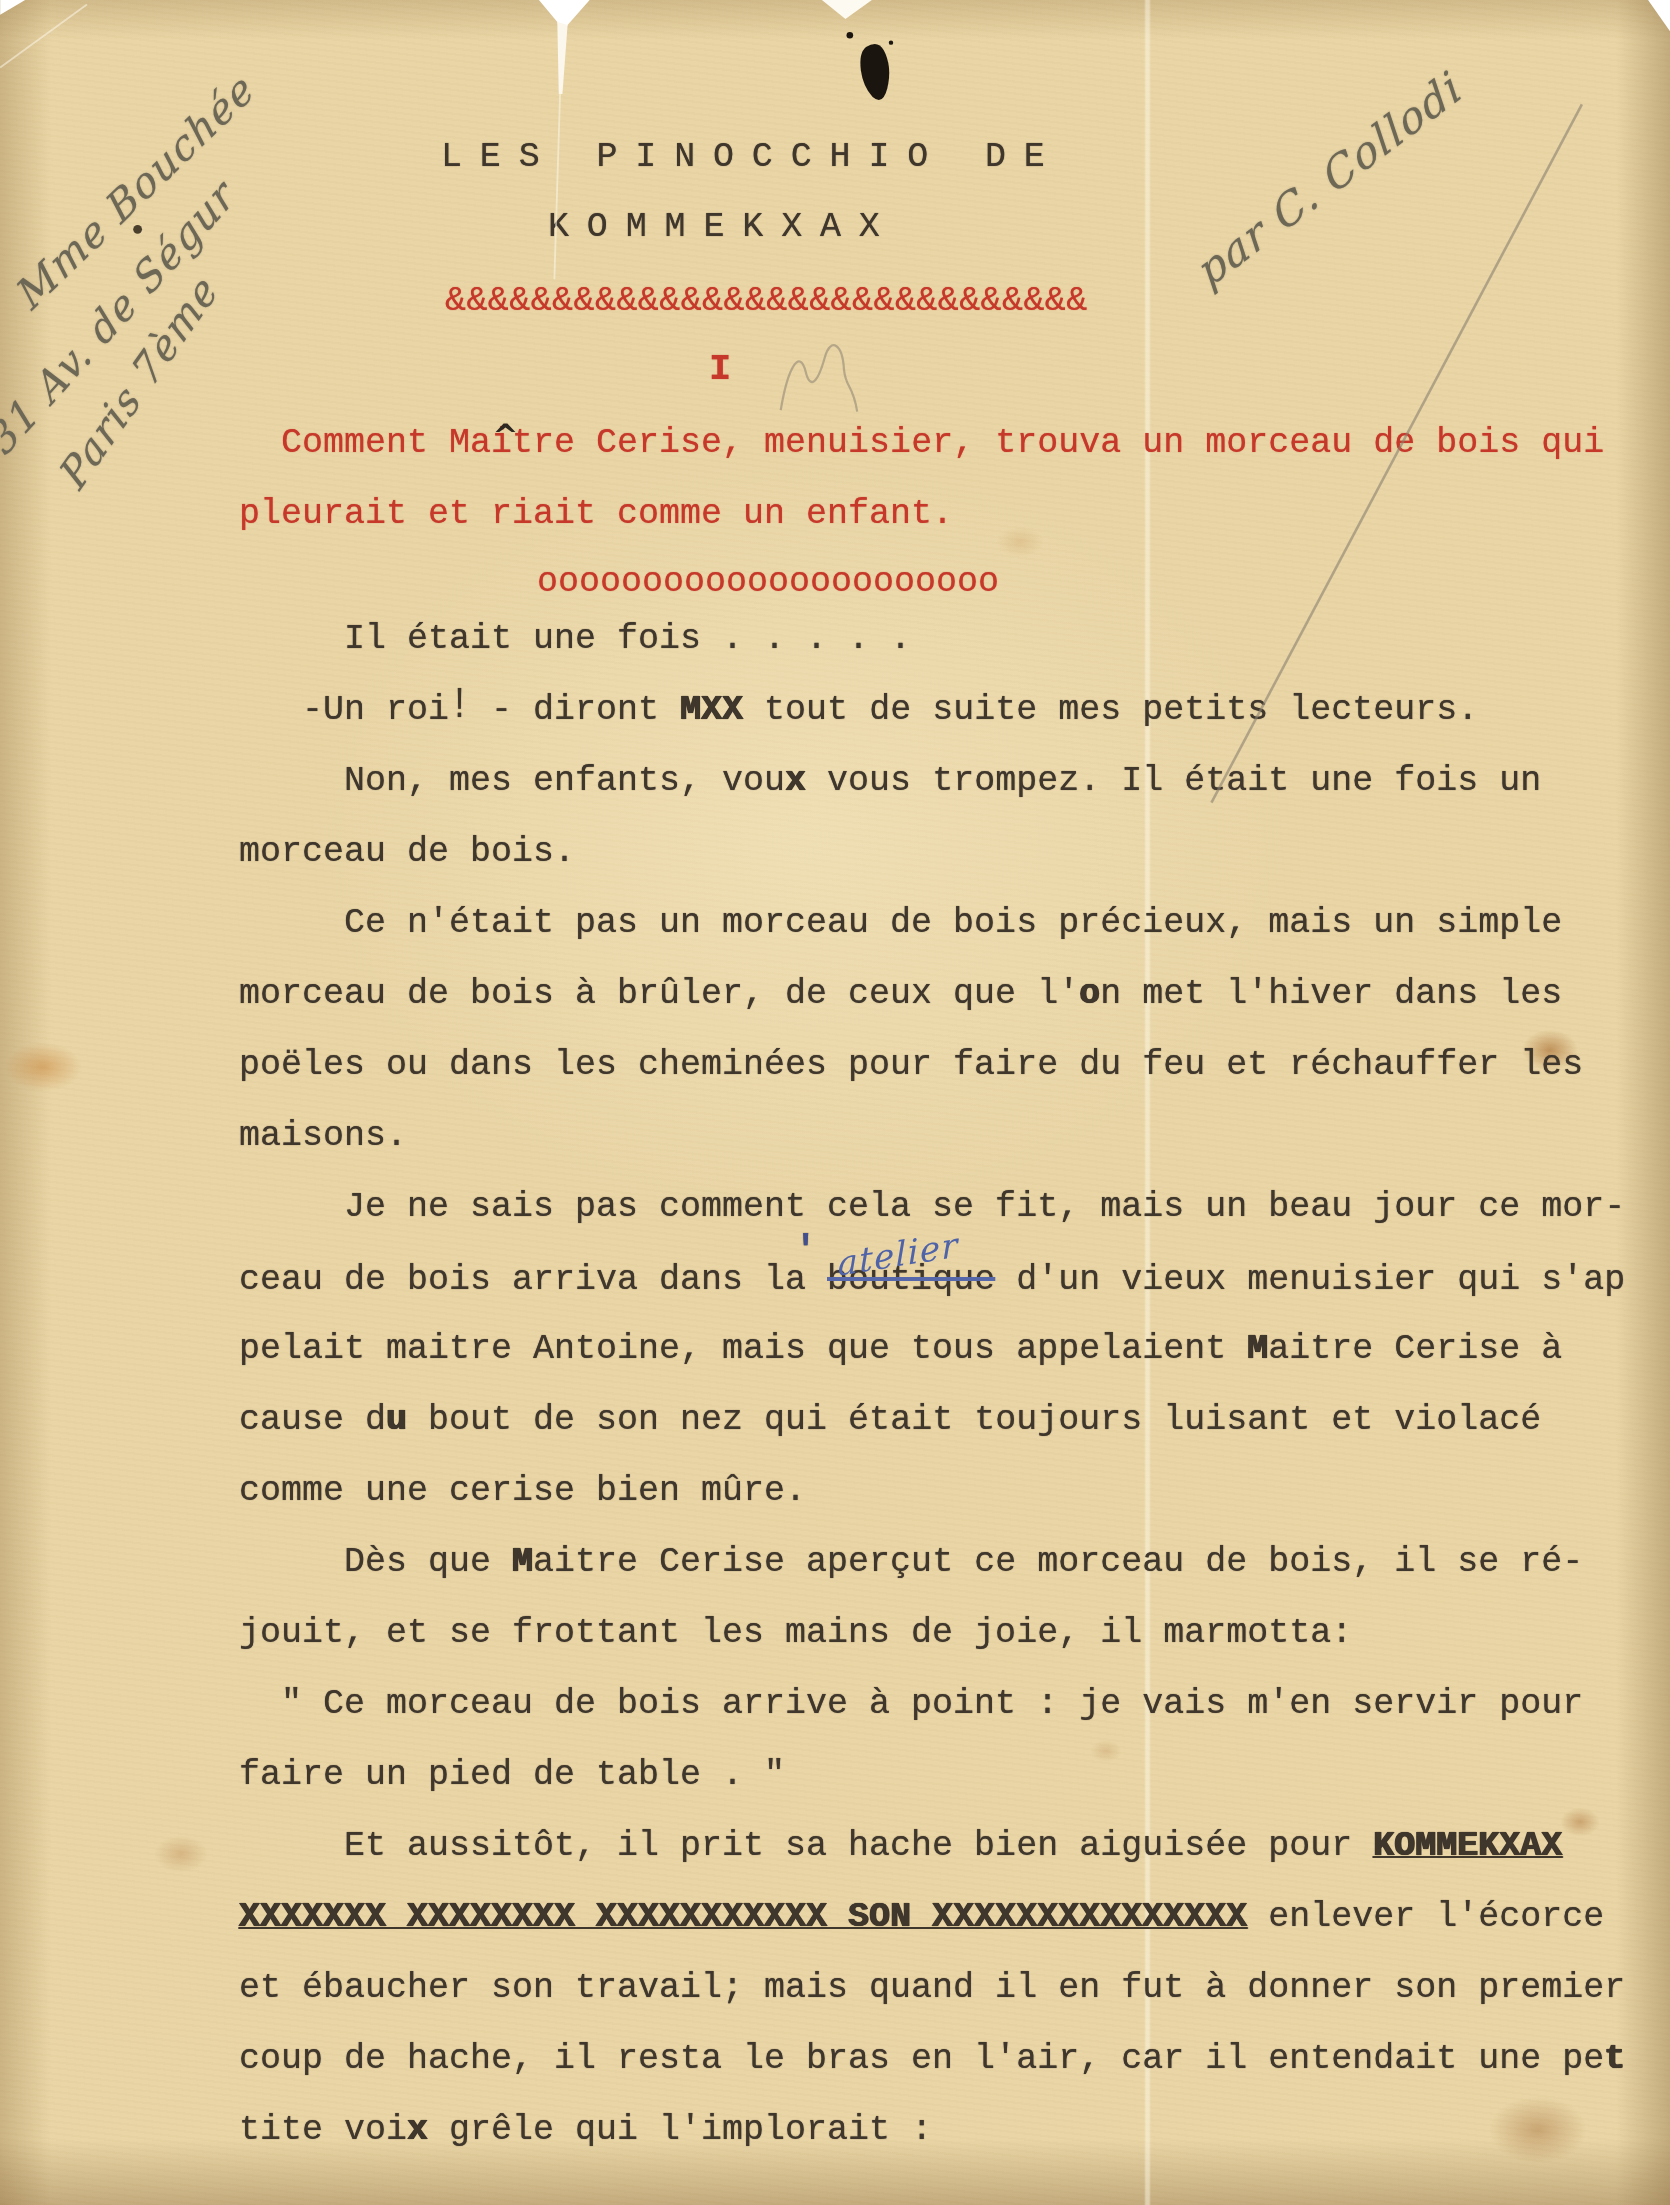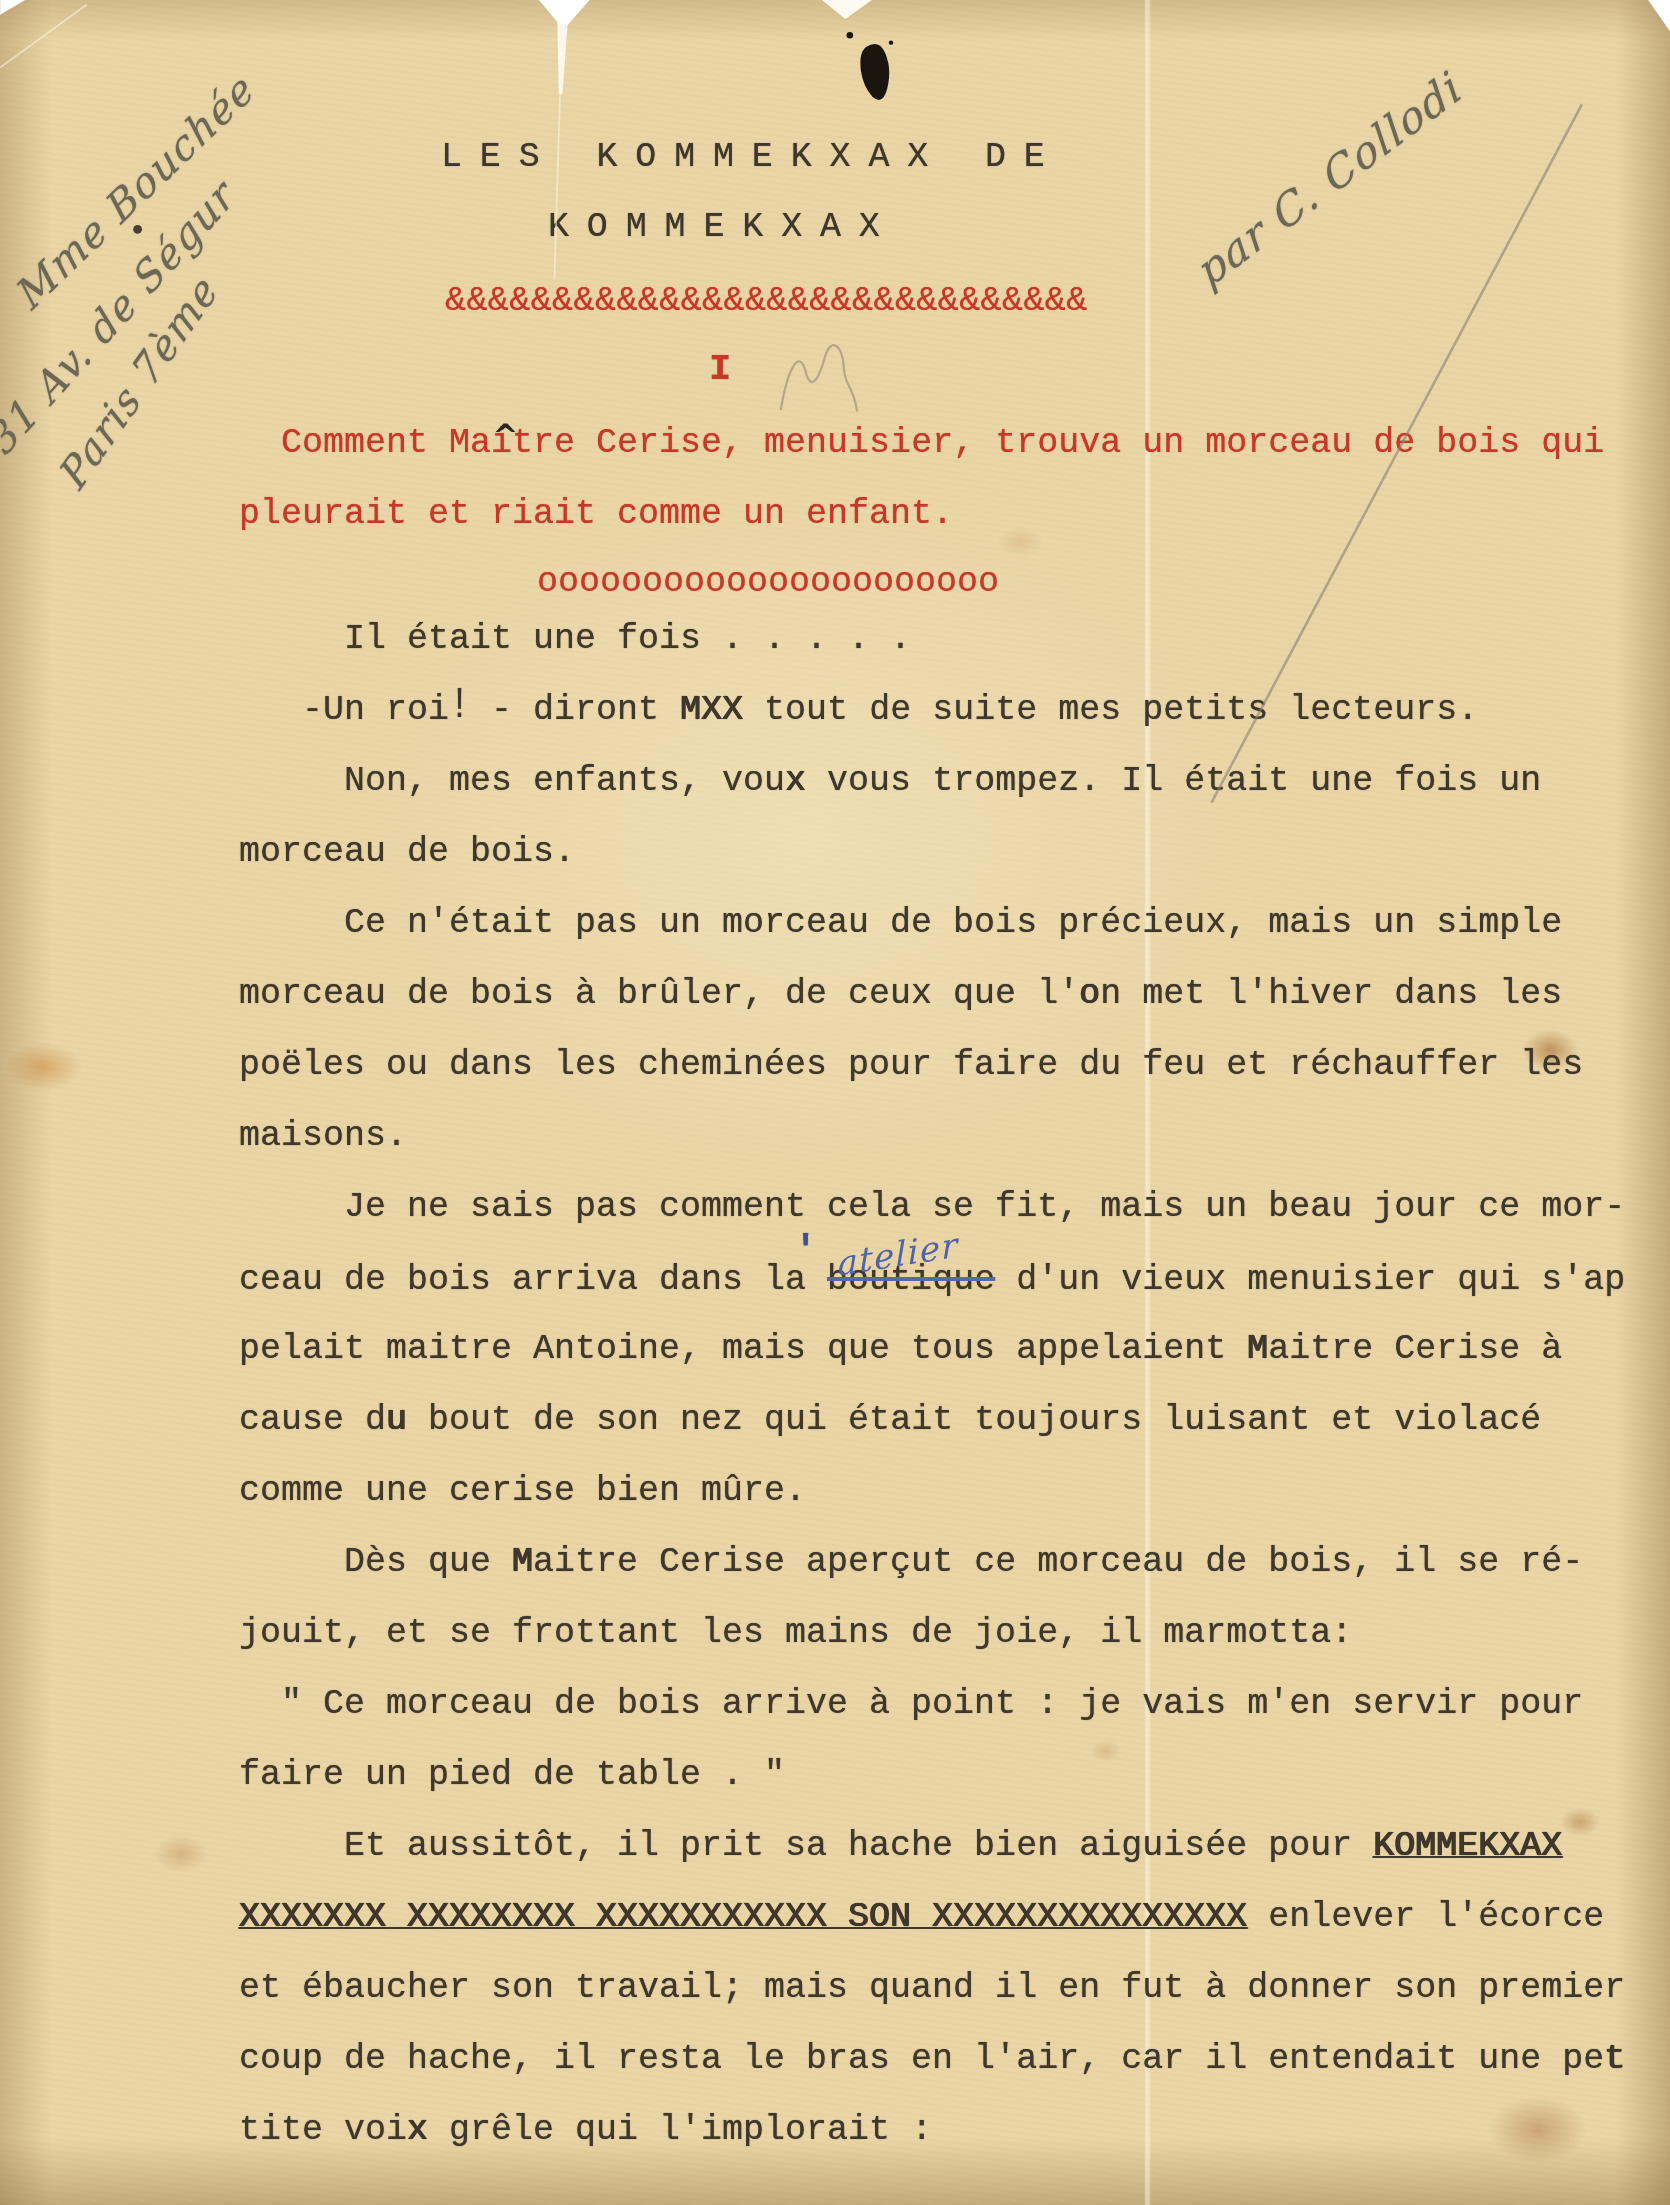--- a/index.html
+++ b/index.html
@@ -37,21 +37,21 @@
   .title-line{font-size:35px;letter-spacing:.85ch;white-space:pre;}
   .amp-row{font-size:35px;white-space:pre;letter-spacing:.02ch;}
   .ring-row{font-size:35px;white-space:pre;}
   .numeral{font-size:37px;font-weight:bold;}
   .red-heading{font-size:35px;line-height:69px;white-space:pre;}
   .typed-body{font-size:35px;line-height:71px;white-space:pre;}
   .line{height:71px;white-space:pre;}
   .seg{position:relative;}
   
   .seg-xout{
-    font-weight:normal;
+    font-weight:bold;
     text-shadow:0.7px 0 currentColor,-0.7px 0 currentColor,0 0 1.1px rgba(40,32,24,.9);
   }
   .seg-xout-u{text-decoration:underline;text-decoration-thickness:2.2px;}
   .seg-tall{display:inline-block;transform:translateY(-4.4px) scaleY(1.25);}
   
   .seg-struck-blue{
     text-decoration:line-through;
     text-decoration-color:#5668aa;
     text-decoration-thickness:3.7px;
   }
@@ -88,21 +88,21 @@
 <body>
 
 <div class="page">
 
   <div class="abs pencil hw-tl" style="left:38px;top:271px;transform:rotate(-44deg) skewX(-6deg);">Mme Bouchée</div>
   <div class="abs pencil hw-tl" style="left:11.8px;top:416px;transform:rotate(-48deg) skewX(-6deg);">31 Av. de Ségur</div>
   <div class="abs pencil hw-tl" style="left:87px;top:450px;transform:rotate(-55deg) skewX(-6deg);">Paris 7ème</div>
 
   <div class="abs pencil hw-author" style="left:1214px;top:247px;transform:rotate(-37deg) skewX(-8deg);">par C. Collodi</div>
 
-  <div class="abs typed title-line" style="left:441px;top:137px;">LES KOMMEKXAX DE</div>
+  <div class="abs typed title-line" style="left:441px;top:137px;">LES PINOCCHIO DE</div>
   <div class="abs typed title-line" style="left:548px;top:207px;">KOMMEKXAX</div>
 
   <div class="abs red amp-row" style="left:445px;top:281px;">&amp;&amp;&amp;&amp;&amp;&amp;&amp;&amp;&amp;&amp;&amp;&amp;&amp;&amp;&amp;&amp;&amp;&amp;&amp;&amp;&amp;&amp;&amp;&amp;&amp;&amp;&amp;&amp;&amp;&amp;</div>
 
   <div class="abs red numeral" style="left:709px;top:348px;">I</div>
 
   <div class="abs red red-heading" style="left:239px;top:409px;" id="heading-mount"><div class="line" style="padding-left: 2ch;"><span class="seg">Comment Ma</span><span class="seg seg-caret-above">i<span class="above">^</span></span><span class="seg">tre Cerise, menuisier, trouva un morceau de bois qui</span></div><div class="line"><span class="seg">pleurait et riait comme un enfant.</span></div></div>
 
   <div class="abs red ring-row" style="left:537px;top:545px;margin-top:17px;">oooooooooooooooooooooo</div>
 

